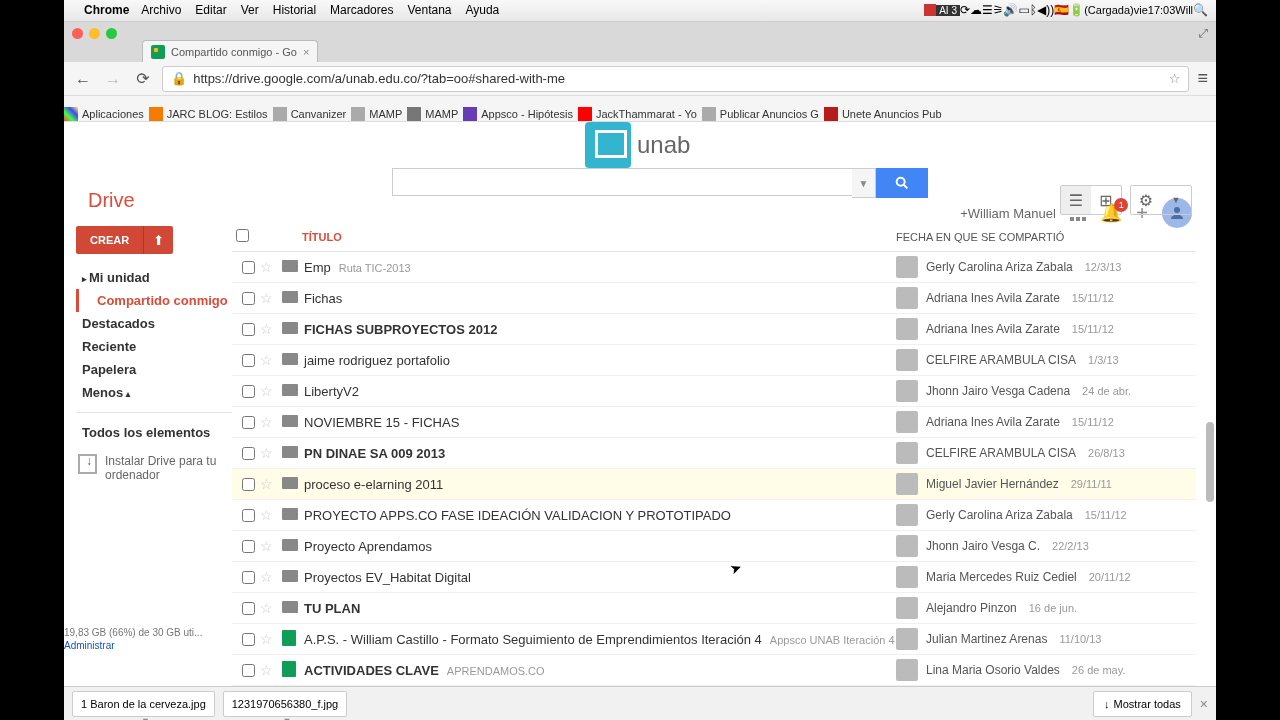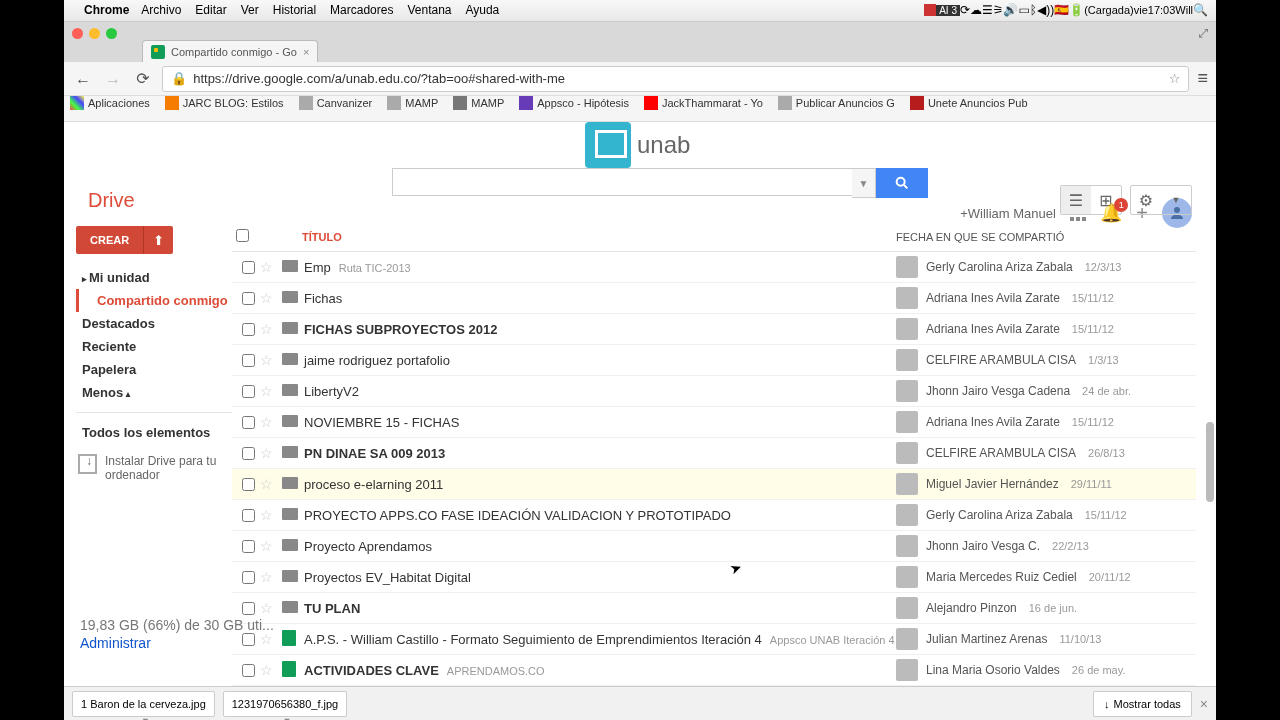--- a/index.html
+++ b/index.html
@@ -26,21 +26,21 @@
 .tab .fav { width:14px; height:14px; background:#0f9d58; border-radius:2px; transform:rotate(0); position:relative;}
 .tab .fav::before{content:"";position:absolute;left:3px;top:3px;width:4px;height:4px;background:#fbbc05;border-radius:1px;}
 .fullscreen-icon{ position:absolute; right:8px; top:4px; font-size:12px; color:#666;}
 .addressbar { height: 34px; background: #f5f5f5; border-bottom:1px solid #ddd; display:flex; align-items:center; padding:0 8px; gap:8px;}
 .nav-btn { width:22px; text-align:center; color:#555; font-size:16px; }
 .url-box { flex:1; height:26px; border:1px solid #ccc; border-radius:3px; background:#fff; display:flex; align-items:center; padding:0 8px; font-size:13px; color:#333; gap:6px;}
 .url-box .lock{color:#0a0;}
 .star-icon{color:#888;}
 .menu-icon{color:#555; font-size:18px;}
 
-.bookmarks { height:26px; background:#f5f5f5; border-bottom:1px solid #ddd; display:flex; align-items:flex-start; padding:0 6px; gap:15px; font-size:11px; color:#333; overflow:hidden;}
+.bookmarks { height:26px; background:#f5f5f5; border-bottom:1px solid #ddd; display:flex; align-items:flex-end; padding:0 0; gap:5px; font-size:11px; color:#333; overflow:hidden;}
 .bm { display:flex; align-items:center; gap:4px; white-space:nowrap;}
 .bm .sq{ width:14px; height:14px; display:inline-block; }
 
 
 .content { flex:1; background:#fff; position:relative; overflow:hidden;}
 .gbar { height:56px; display:flex; align-items:center; padding:0 24px;flex-direction:column; }
 .logo { width:110px; display:flex; align-items:center; gap:6px;}
 .logo-icon { width:46px; height:46px; background:#33b5d0; border-radius:4px; position:relative;}
 .logo-icon::before{content:"";position:absolute;left:10px;top:8px;width:26px;height:22px;border:3px solid #fff;}
 .logo-text { color:#666; font-size:24px; font-weight:300;}
@@ -74,21 +74,21 @@
 .upload-btn { background:#d14836; width:30px; height:28px; border:none; border-left:1px solid #b03626; border-radius:0 2px 2px 0; color:#fff; display:flex; align-items:center; justify-content:center;}
 .nav-list { list-style:none; }
 .nav-list li { padding:4px 0 4px 6px; cursor:pointer;font-weight:bold;}
 .nav-list li.active { color:#dd4b39; font-weight:bold; border-left:3px solid #dd4b39; padding-left:18px;}
 .nav-list .expand::before{content:"▸ "; font-size:9px;}
 .nav-list .menos::after{content:" ▴"; font-size:9px;}
 .side-divider{ height:1px; background:#e5e5e5; margin:8px 0;}
 .install-row{ display:flex; gap:8px; align-items:flex-start; color:#666; font-size:12px; padding-left:2px;}
 .install-icon{width:24px;height:20px;border:2px solid #aaa; position:relative;}
 .install-icon::after{content:"↓"; position:absolute; left:6px; top:-2px; font-size:12px;}
-.storage-info { position:absolute; bottom:68px; left:16px; font-size:14px; color:#777; line-height:1.3;}
+.storage-info { position:absolute; bottom:68px; left:0; font-size:10px; color:#777; line-height:1.3;}
 .storage-info a{color:#1155cc; text-decoration:none;margin-top:36px;}
 
 .filelist { flex:1; padding-right:20px;}
 .list-header { display:flex; align-items:center; height:30px; padding-left:4px; font-size:11px; color:#555; border-bottom:1px solid #e5e5e5;}
 .col-check{width:28px;}
 .col-title{flex:1; padding-left:38px;}
 .col-title span{color:#dd4b39; font-weight:bold;}
 .col-shared{width:300px;}
 .row { display:flex; align-items:center; height:31px; border-bottom:1px solid #f0f0f0; font-size:13px; padding-left:4px;}
 .row.highlight { background:#fffde7;}

